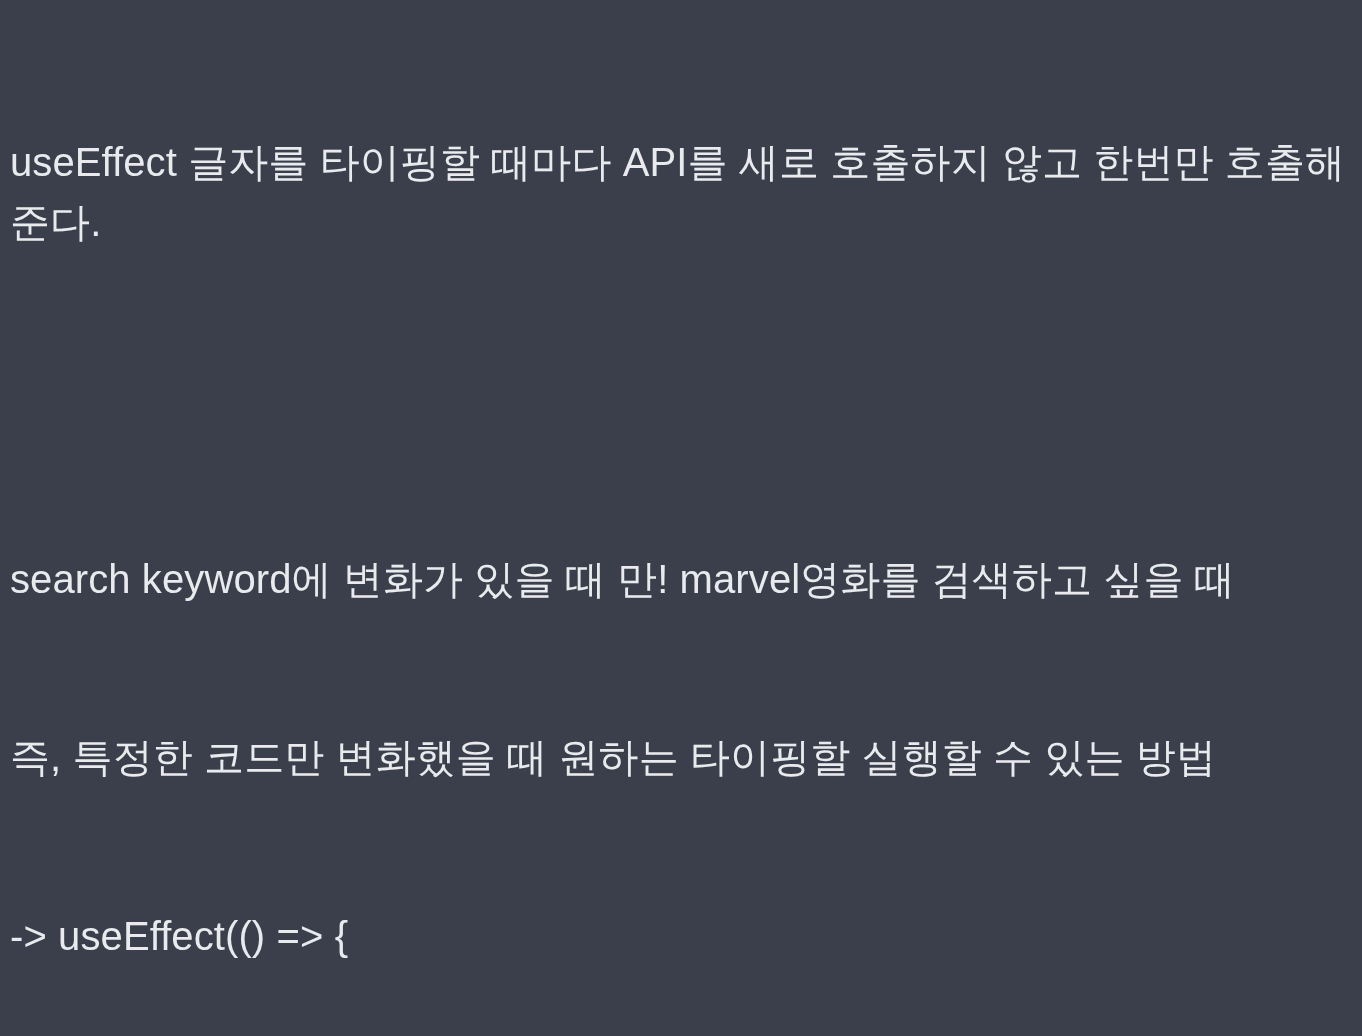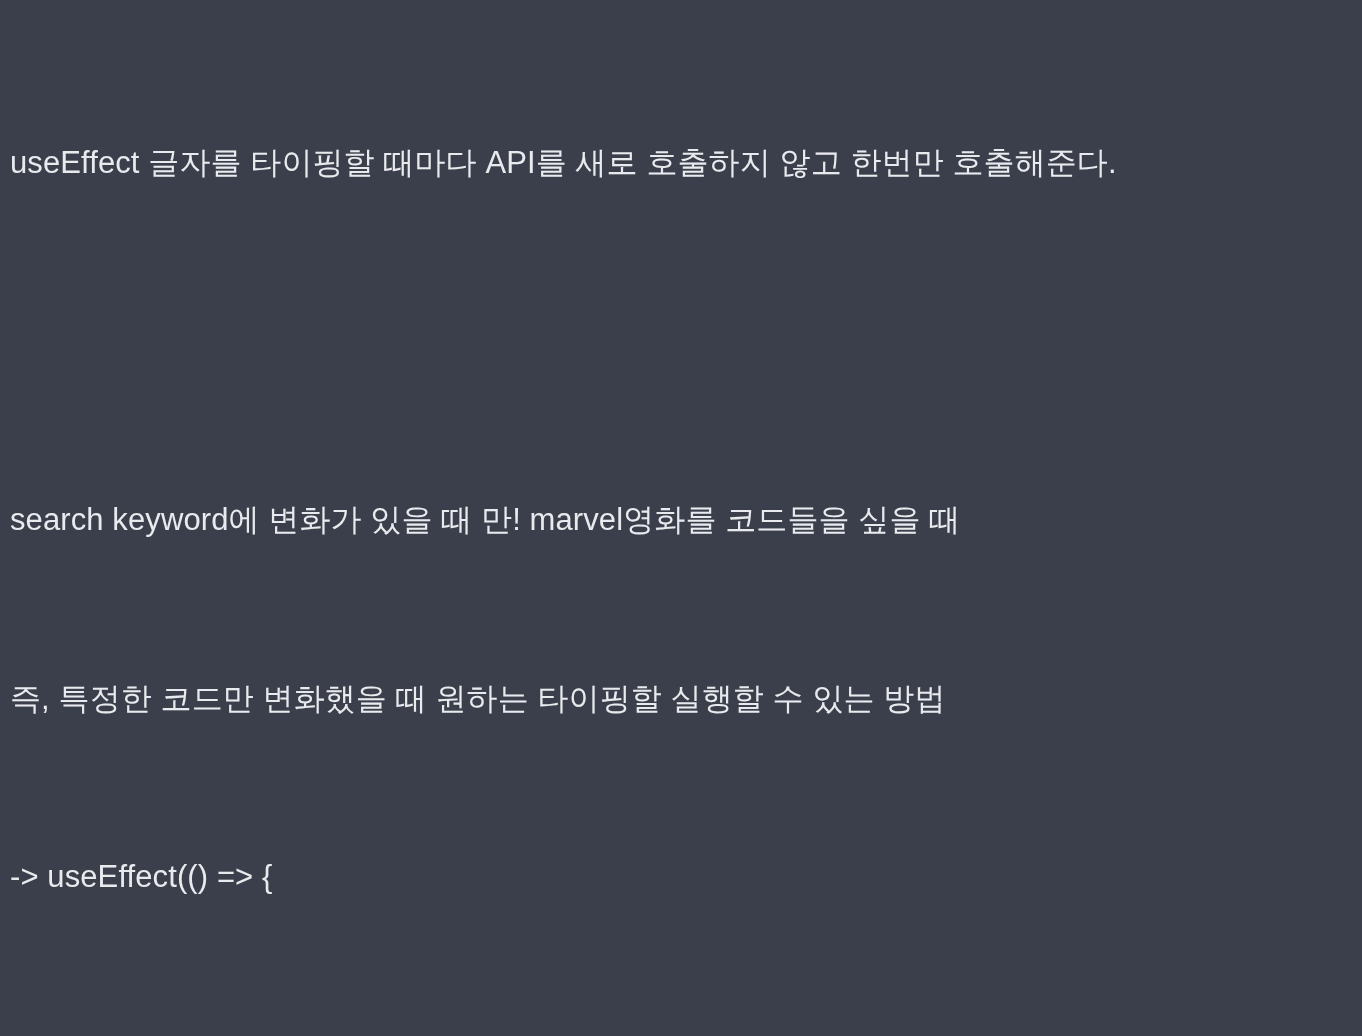--- a/index.html
+++ b/index.html
@@ -13,41 +13,41 @@
   body {
     font-family: "Liberation Sans", sans-serif;
   }
   #note {
     box-sizing: border-box;
     width: 1362px;
     height: 1036px;
     padding: 14px 10px 10px 10px;
     background: #3a3f4b;
     color: #e8eaed;
-    font-size: 31px;
+    font-size: 40px;
     line-height: 59.5px;
     letter-spacing: 0.1px;
     white-space: pre-wrap;
     word-break: break-word;
   }
   .line {
     min-height: 59.5px;
     white-space: pre-wrap;
   }
   .blank {
     min-height: 59.5px;
   }
 </style>
 </head>
 <body>
 
 <div id="note">
   <div class="line">useEffect 글자를 타이핑할 때마다 API를 새로 호출하지 않고 한번만 호출해준다.</div>
   <div class="line blank"></div>
-  <div class="line">search keyword에 변화가 있을 때 만! marvel영화를 코드들을 싶을 때</div>
+  <div class="line">search keyword에 변화가 있을 때 만! marvel영화를 검색하고 싶을 때</div>
   <div class="line">즉, 특정한 코드만 변화했을 때 원하는 타이핑할 실행할 수 있는 방법</div>
   <div class="line">-&gt; useEffect(() =&gt; {</div>
   <div class="line">console.log("SEARCH FOR", keyword);</div>
   
   
   
   
   
   
   

